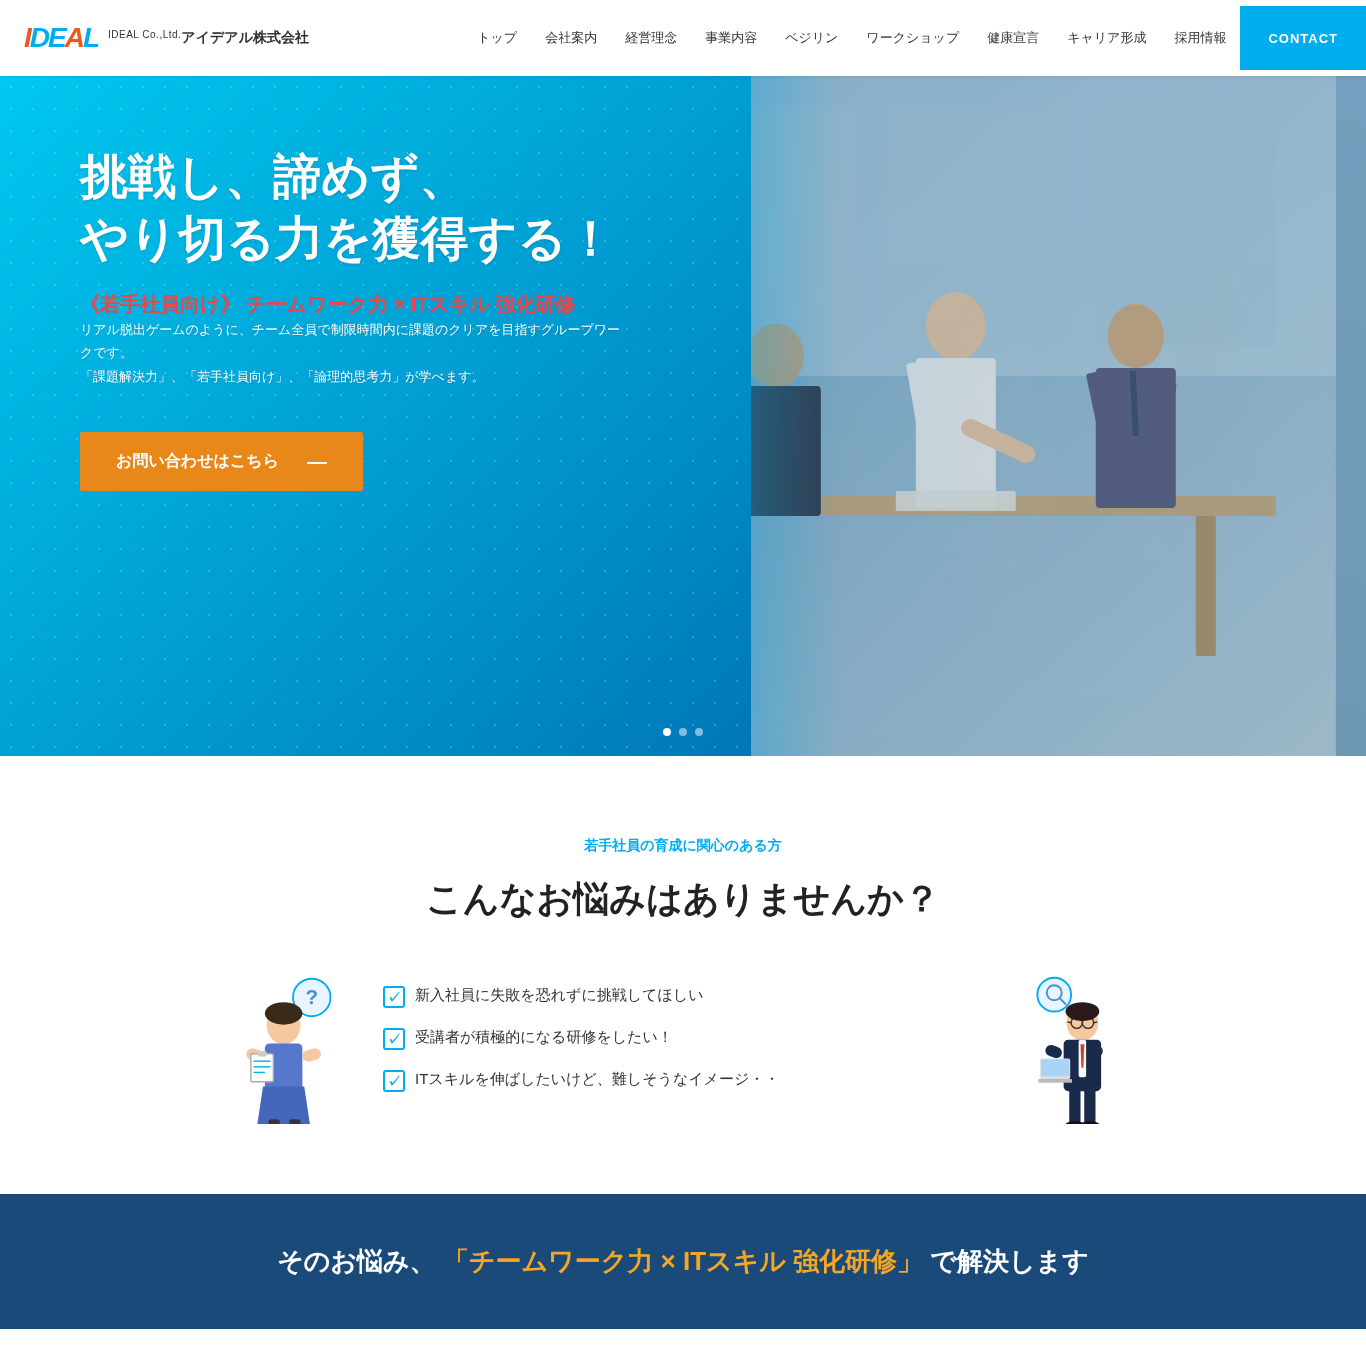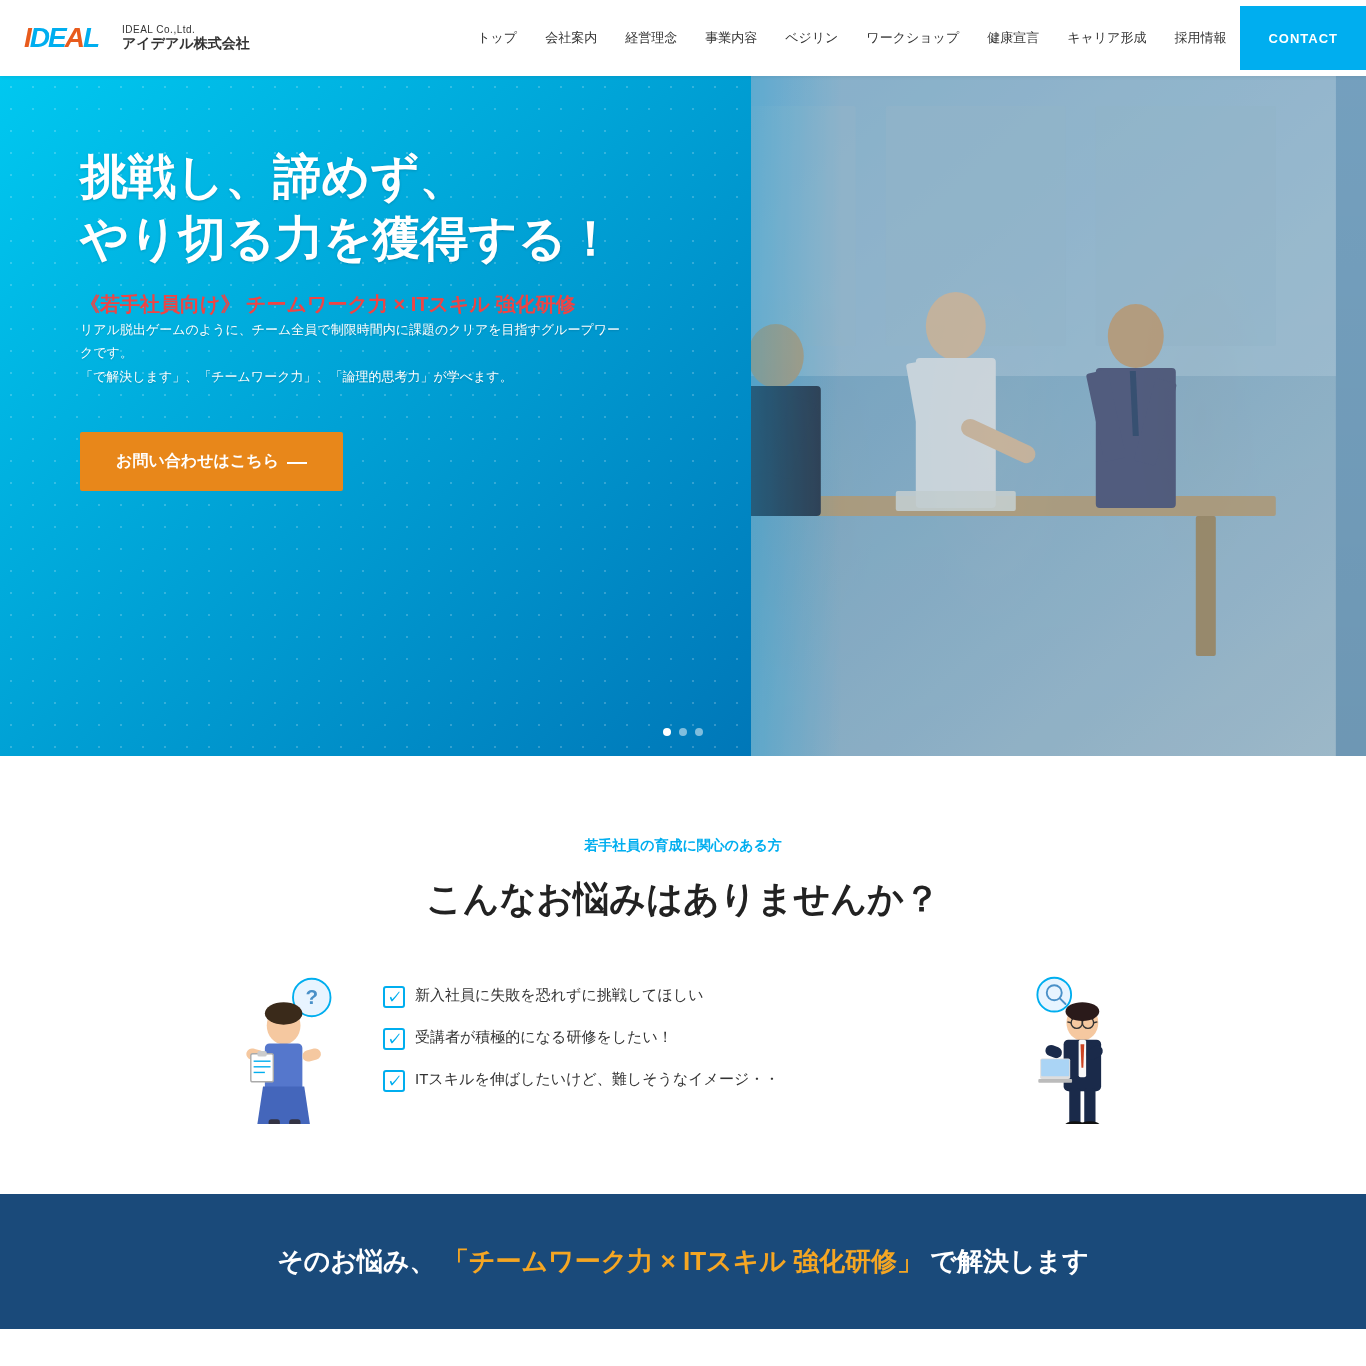--- a/index.html
+++ b/index.html
@@ -15,33 +15,33 @@
       display: flex;
       align-items: center;
       justify-content: space-between;
       z-index: 100;
       box-shadow: 0 1px 4px rgba(0,0,0,0.08);
     }
     .logo-area {
       display: flex;
       align-items: center;
       padding-left: 24px;
-      gap: 24px;
+      gap: 10px;
     }
     .logo-mark {
       font-size: 28px;
       font-weight: 900;
       color: #00aeef;
       letter-spacing: -2px;
       font-style: italic;
     }
     .logo-mark span { color: #e85b1d; }
     .logo-text-block {
       display: flex;
-      flex-direction: column;
+      flex-direction: row;
     }
     .logo-en {
       font-size: 10px;
       color: #333;
       letter-spacing: 0.5px;
     }
     .logo-ja {
       font-size: 14px;
       color: #333;
       font-weight: 600;
@@ -150,20 +150,21 @@
     .hero-desc {
       font-size: 13px;
       color: #fff;
       line-height: 1.8;
       margin-bottom: 44px;
       text-shadow: 0 1px 2px rgba(0,0,0,0.15);
     }
     .hero-cta {
       display: inline-flex;
       align-items: center;
+      gap: 20px;
       background: #e8871a;
       color: #fff;
       text-decoration: none;
       font-size: 16px;
       font-weight: 700;
       padding: 18px 36px;
       border-radius: 2px;
       transition: background 0.2s;
     }
     .hero-cta-arrow {
@@ -357,21 +358,21 @@
     </div>
   </div>
   <div class="hero-content">
     <h1 class="hero-main-title">
       <span>挑戦し、諦めず、</span><br>
       <span>やり切る力を獲得する！</span>
     </h1>
     <div class="hero-subtitle">《若手社員向け》 チームワーク力 × ITスキル 強化研修</div>
     <div class="hero-desc">
       <span>リアル脱出ゲームのように、チーム全員で制限時間内に課題のクリアを目指すグループワークです。</span><br>
-      <span>「で解決します」、「チームワーク力」、「論理的思考力」が学べます。</span>
+      <span>「課題解決力」、「若手社員向け」、「論理的思考力」が学べます。</span>
     </div>
     <a href="#" class="hero-cta">
       <span>お問い合わせはこちら</span>
       <span class="hero-cta-arrow">—</span>
     </a>
   </div>
   <div class="carousel-dot">
     <div class="dot active"></div>
     <div class="dot"></div>
     <div class="dot"></div>

